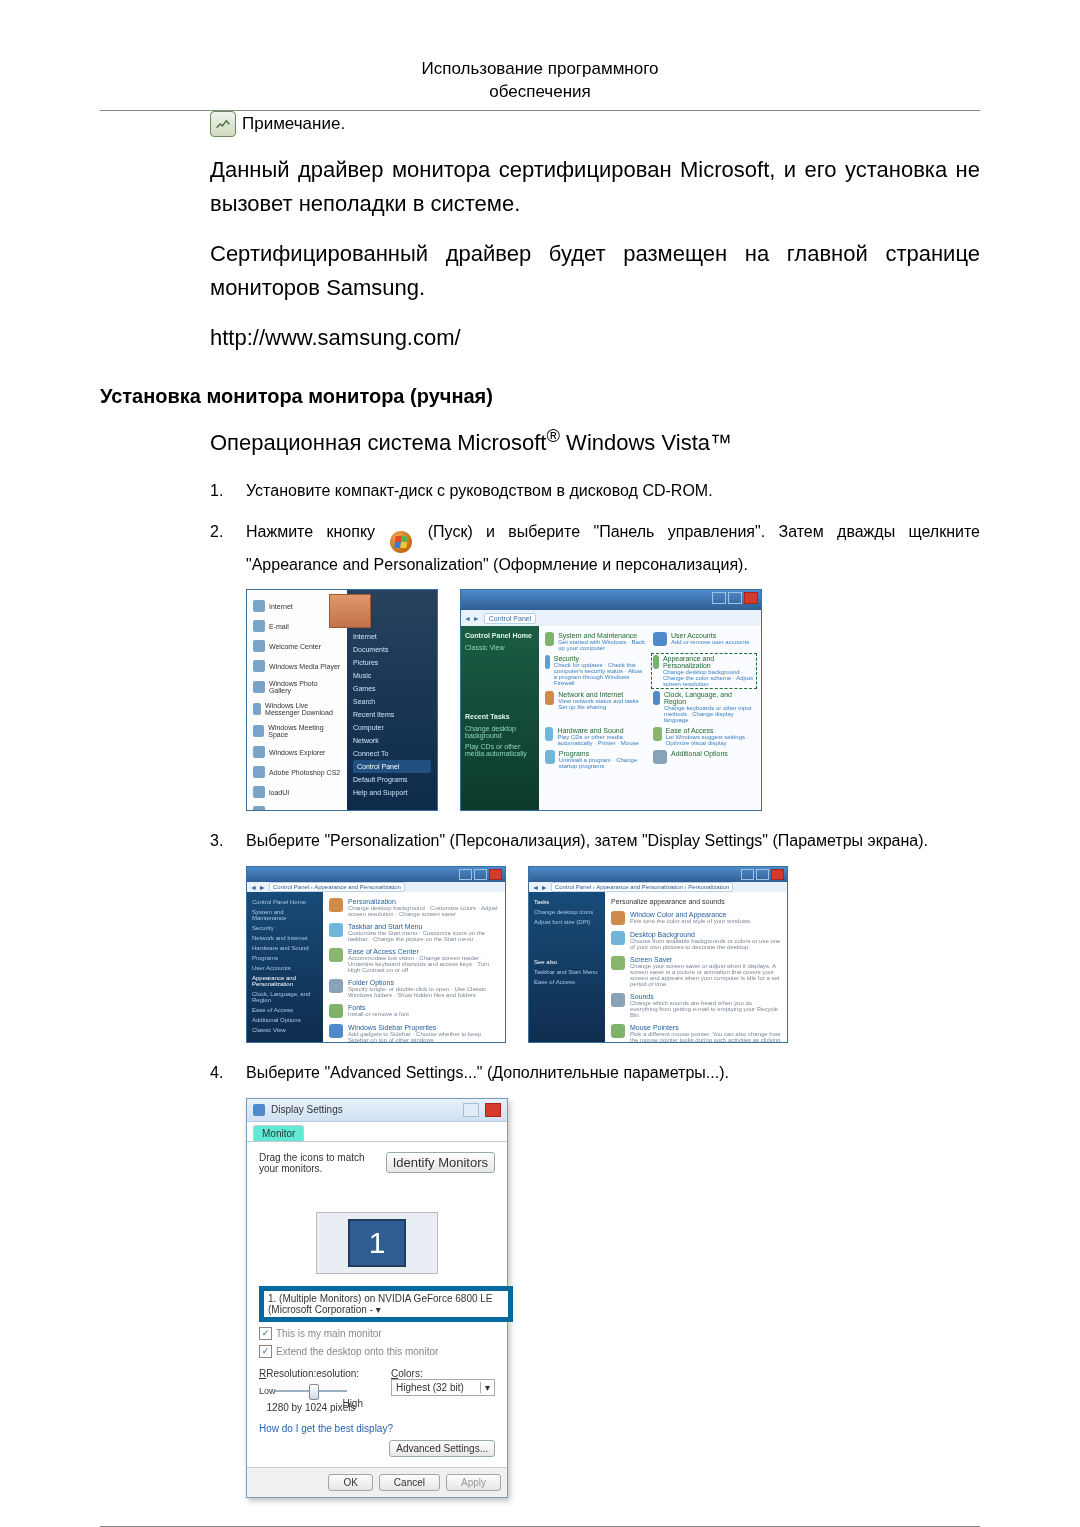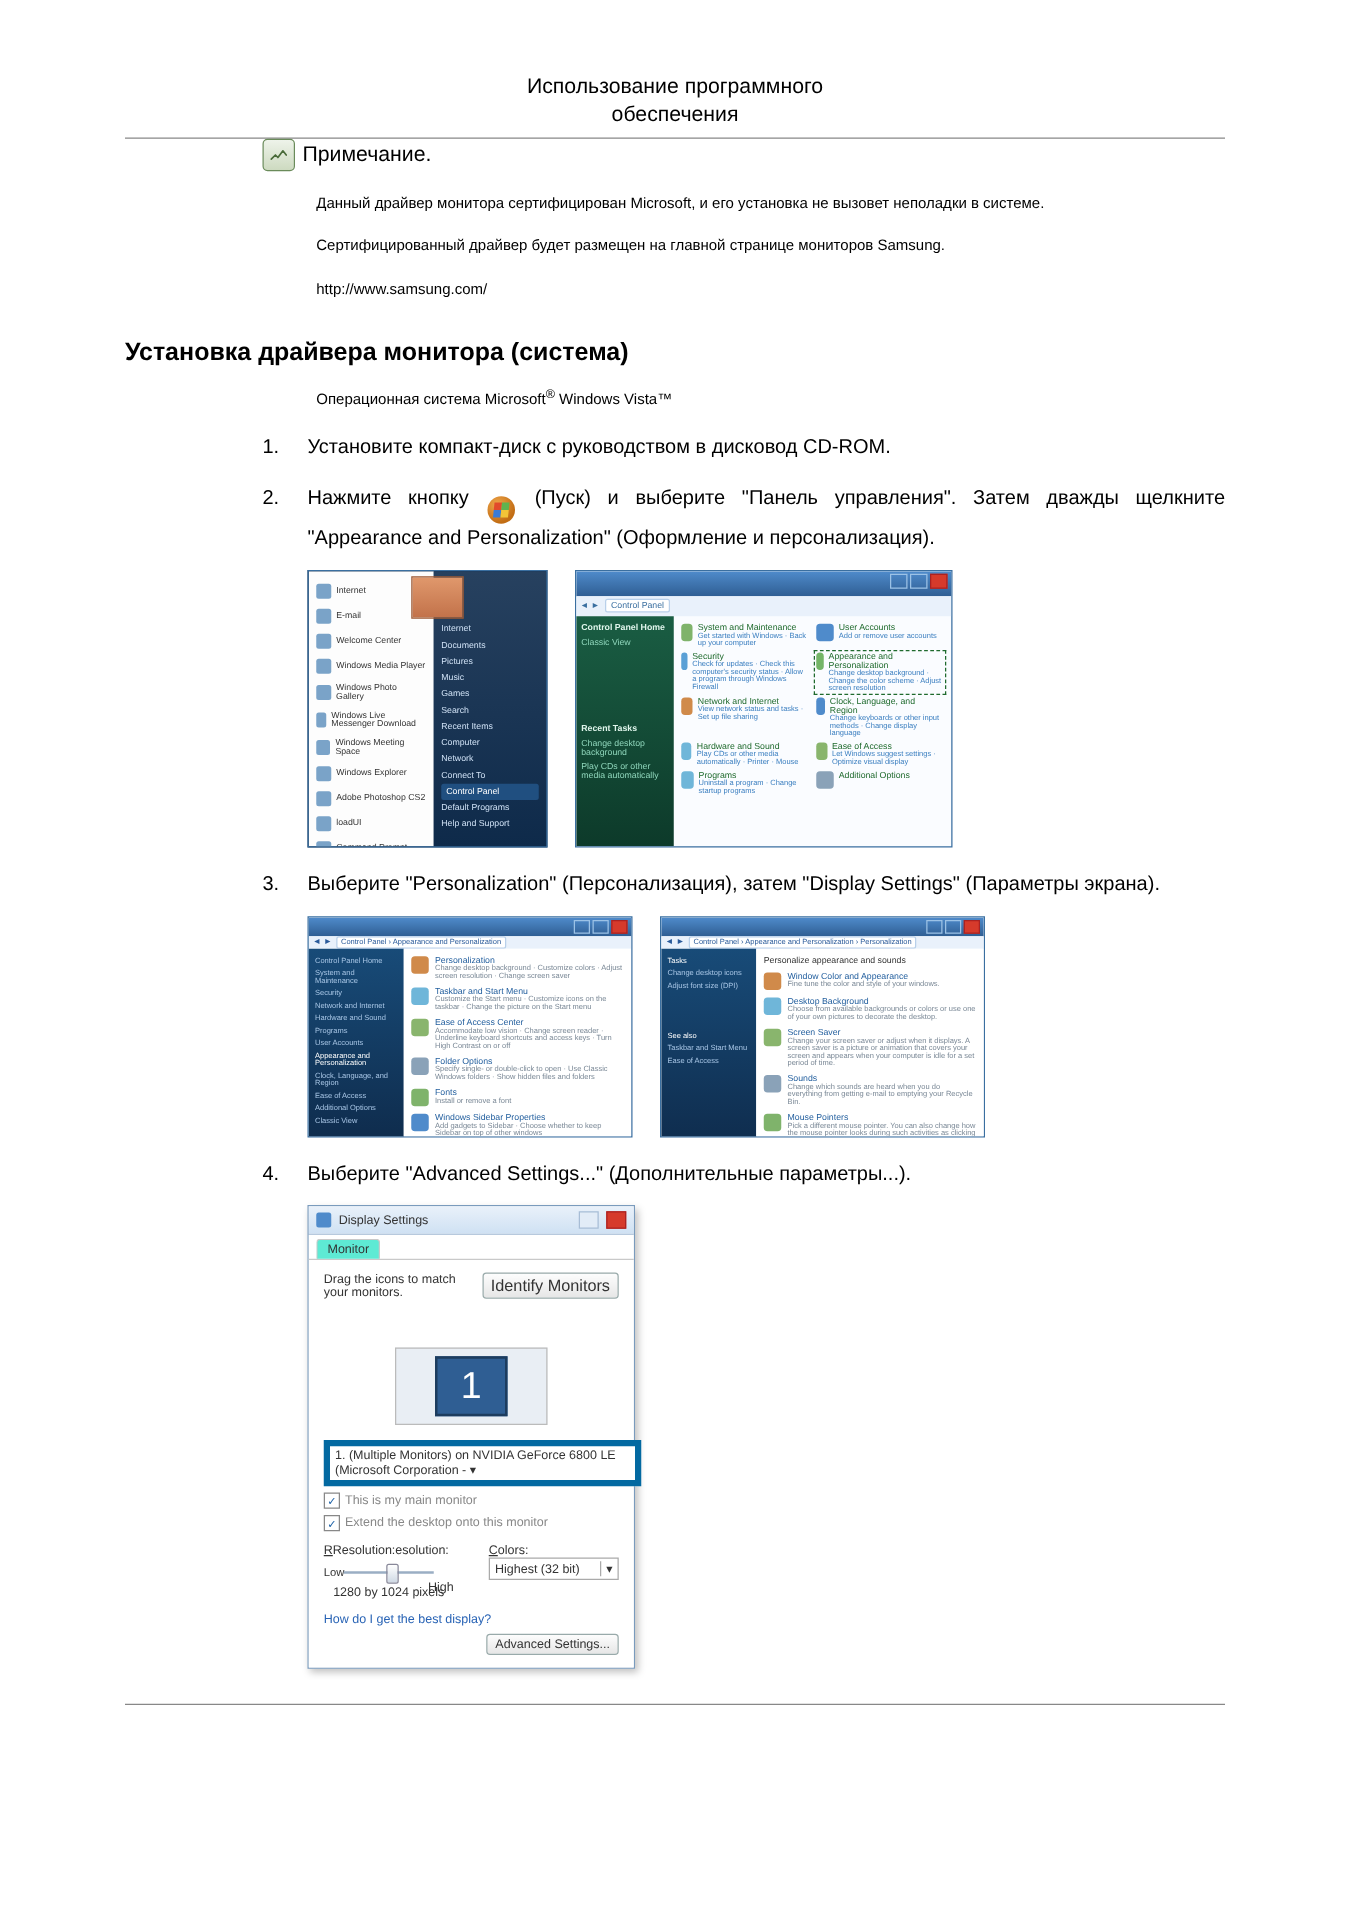--- a/index.html
+++ b/index.html
@@ -49,25 +49,24 @@
     display: inline-flex;
     align-items: center;
     justify-content: center;
   }
   .note-icon svg { width: 16px; height: 16px; }
   .note-label {
     font-size: 17px;
     vertical-align: middle;
   }
   .para {
-    font-size: 12px;
+    font-size: 22px;
     line-height: 1.55;
     margin-top: 16px;
     text-align: justify;
-    margin-left: 43px;
   }
   .h2 {
     font-size: 20px;
     font-weight: bold;
     margin-top: 30px;
   }
   .ol {
     list-style: none;
     padding: 0;
     margin: 18px 0 0 0;
@@ -255,21 +254,21 @@
           </svg>
       </span>
       <span class="note-label">Примечание.</span>
     </div>
 
     <div class="para">Данный драйвер монитора сертифицирован Microsoft, и его установка не вызовет неполадки в системе.</div>
     <div class="para">Сертифицированный драйвер будет размещен на главной странице мониторов Samsung.</div>
     <div class="para">http://www.samsung.com/</div>
   </div>
 
-  <div class="h2">Установка драйвера монитора (система)</div>
+  <div class="h2">Установка монитора монитора (ручная)</div>
 
   <div class="indent">
     <div class="para" style="margin-top:14px;">
       <span>Операционная система Microsoft</span><sup>®</sup><span> Windows Vista™</span>
     </div>
 
     <ol class="ol">
       <li>
         <span class="num">1.</span>
         <span class="body">Установите компакт-диск с руководством в дисковод CD-ROM.</span>
@@ -641,19 +640,24 @@
               <div class="combo">
                 <span>Highest (32 bit)</span>
                   <span class="dd">▾</span>
               </div>
             </div>
           </div>
           <a class="linkish">How do I get the best display?</a>
           <span class="adv">Advanced Settings...</span>
           <div style="clear:both"></div>
         </div>
+        <div class="dfoot">
+          <span class="btn">OK</span>
+          <span class="btn">Cancel</span>
+          <span class="btn disabled">Apply</span>
+        </div>
       </div>
     </div>
 
   </div>
 
   <hr class="footer-rule">
 </div>
 
 </body></html>

